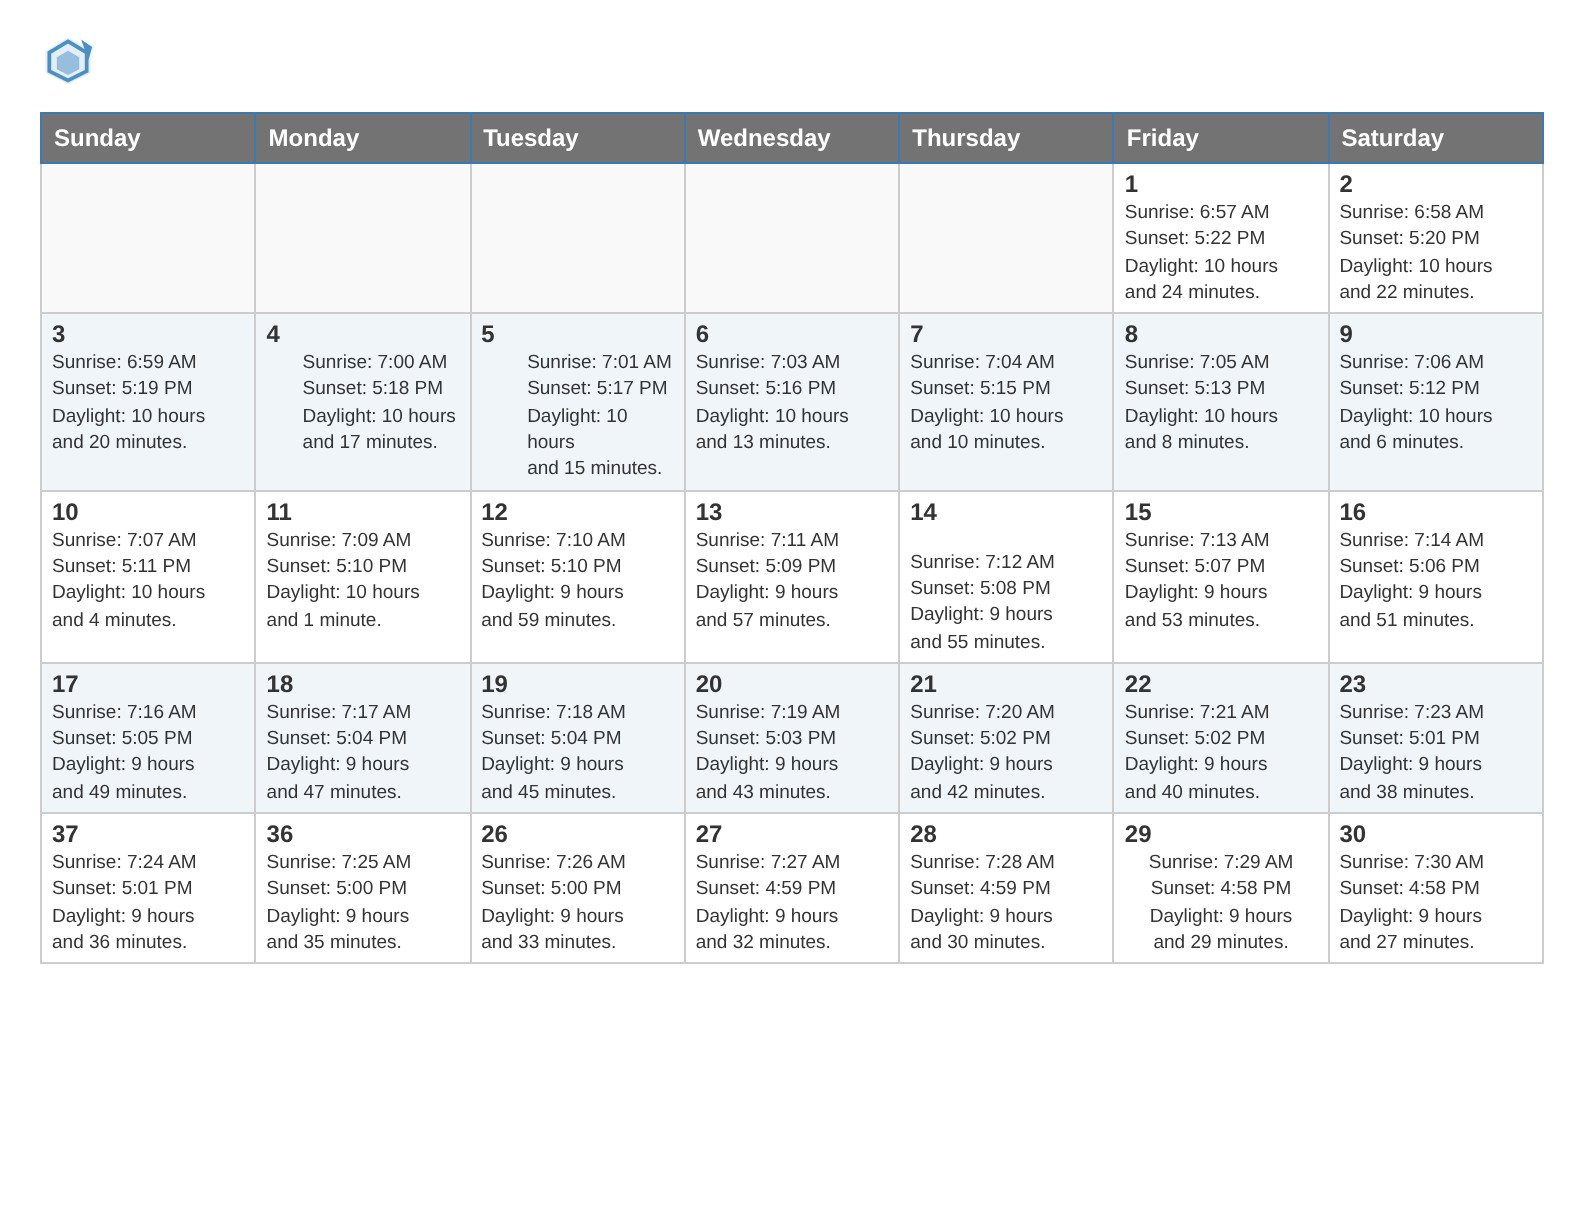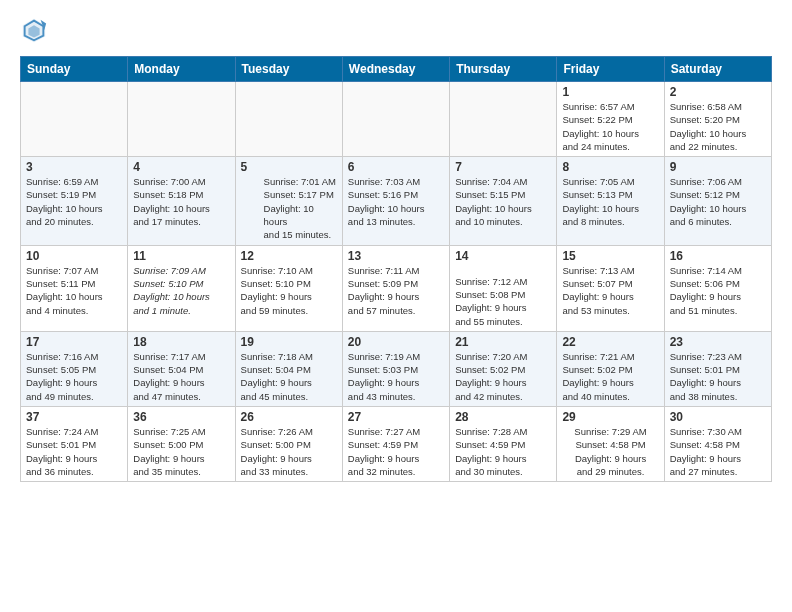--- a/index.html
+++ b/index.html
@@ -48,21 +48,21 @@
     }
     .location {
       font-size: 14px;
       color: #555;
     }
     .calendar {
       width: 100%;
       border-collapse: collapse;
     }
     .calendar th {
-      background: #0369a1;
+      background: #737373;
       color: #fff;
       font-size: 12px;
       font-weight: bold;
       text-align: left;
       padding: 5px 6px;
       border: 1px solid #3a7ab0;
     }
     .calendar td {
       border: 1px solid #ccc;
       vertical-align: top;
@@ -150,21 +150,21 @@
         <tr>
           <td class="alt-row">
             <span class="day-num">3</span>
             <div class="day-info" style="white-space: pre-line;">Sunrise: 6:59 AM
 Sunset: 5:19 PM
 Daylight: 10 hours
 and 20 minutes.</div>
           </td>
           <td class="alt-row">
             <span class="day-num">4</span>
-            <div class="day-info" style="white-space: pre-line;">Sunrise: 7:00 AM
+            <div class="day-info" style="white-space: pre-line; margin-left: 18px;">Sunrise: 7:00 AM
 Sunset: 5:18 PM
 Daylight: 10 hours
 and 17 minutes.</div>
           </td>
           <td class="alt-row">
             <span class="day-num">5</span>
             <div class="day-info" style="white-space: pre-line; margin-left: 23px;">Sunrise: 7:01 AM
 Sunset: 5:17 PM
 Daylight: 10 hours
 and 15 minutes.</div>
@@ -201,21 +201,21 @@
         <tr>
           <td>
             <span class="day-num">10</span>
             <div class="day-info" style="white-space: pre-line;">Sunrise: 7:07 AM
 Sunset: 5:11 PM
 Daylight: 10 hours
 and 4 minutes.</div>
           </td>
           <td>
             <span class="day-num">11</span>
-            <div class="day-info" style="white-space: pre-line; font-style: italic;">Sunrise: 7:09 AM
+            <div class="day-info" style="white-space: pre-line;">Sunrise: 7:09 AM
 Sunset: 5:10 PM
 Daylight: 10 hours
 and 1 minute.</div>
           </td>
           <td>
             <span class="day-num">12</span>
             <div class="day-info" style="white-space: pre-line;">Sunrise: 7:10 AM
 Sunset: 5:10 PM
 Daylight: 9 hours
 and 59 minutes.</div>

